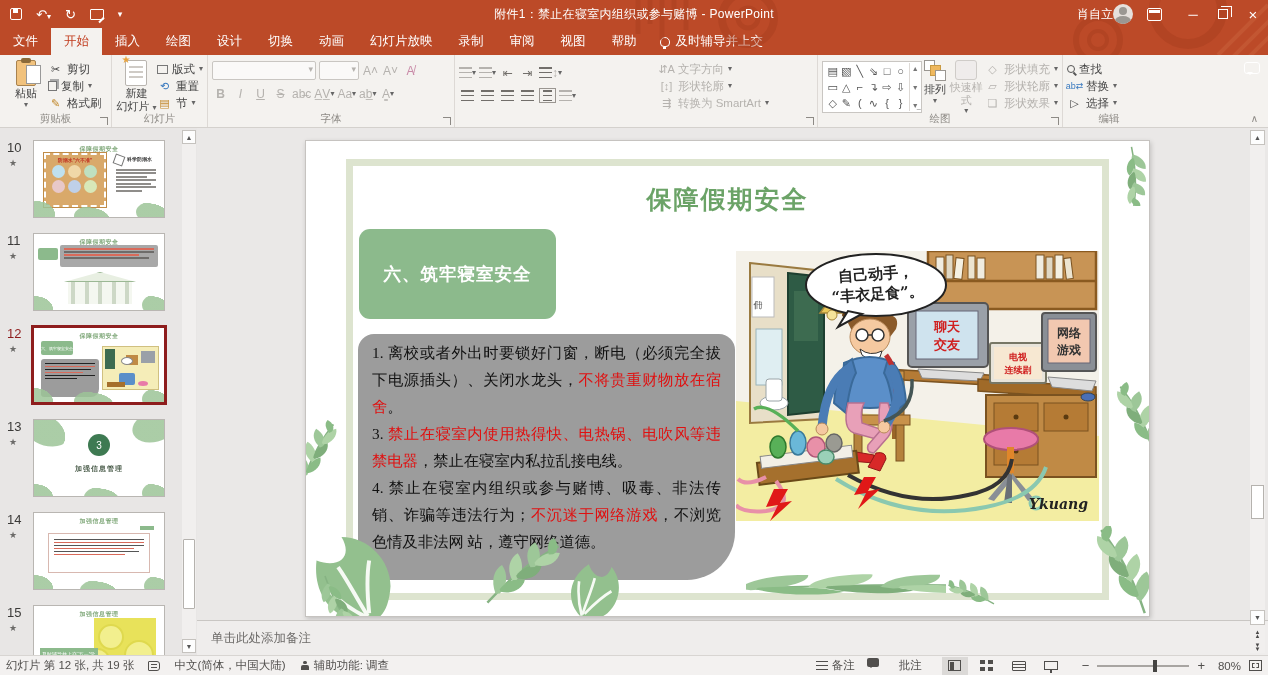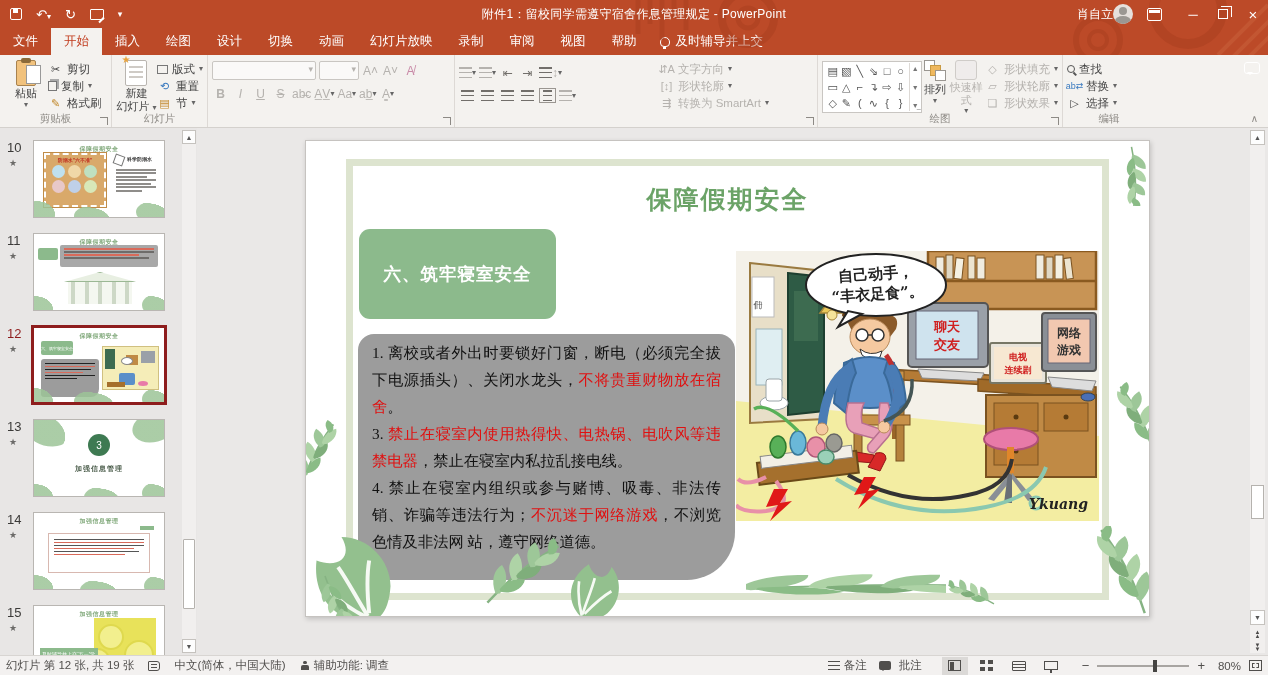--- a/index.html
+++ b/index.html
@@ -162,21 +162,21 @@
           <line x1="618" y1="60" x2="656" y2="22"></line>
       </g>
     </svg>
     <div class="qat">
       <span class="floppy"></span>
       <span class="g">↶<span style="font-size:8px">▾</span></span>
       <span class="g">↻</span>
       <span class="scrnicon"></span>
       <span class="g" style="font-size:9px">▾</span>
     </div>
-    <div class="tb-title">附件1：留校同学需遵守宿舍作息管理规定 - PowerPoint</div>
+    <div class="tb-title">附件1：禁止在寝室内组织或参与赌博 - PowerPoint</div>
     <div class="tb-right">
       <span class="tb-user">肖自立</span>
       <span class="avatar"></span>
       <span class="ribopt"></span>
       <span class="wbtn">─</span>
       <span class="wbtn">
           <span class="restore"></span>
         </span>
       <span class="wbtn" style="font-size:15px">×</span>
     </div>
@@ -267,20 +267,21 @@
         <span class="fbtn" style="font-weight:bold">B</span>
         <span class="fbtn" style="font-style:italic">I</span>
         <span class="fbtn" style="text-decoration:underline">U</span>
         <span class="fbtn" style="text-decoration:line-through">S</span>
         <span class="fbtn">ab̶c</span>
         <span class="fbtn">A̲V̲<span class="carat">▾</span></span>
         <span class="fbtn">Aa<span class="carat">▾</span></span>
         <span class="fbtn">ab̲<span class="carat">▾</span></span>
         <span class="fbtn">A̳<span class="carat">▾</span></span>
       </div>
+      <div class="glabel">字体</div>
       <span class="dlg"></span>
     </div>
 
     <div class="rgroup" style="width:363px">
       <div style="display:flex;flex-direction:column;gap:6px;padding-top:6px;width:200px">
         <div class="frow">
           <span class="fbtn">
               <span class="bars"></span>
               <span class="carat">▾</span>
             </span>
@@ -739,35 +740,38 @@
   </div>
 
   <div class="vscroll">
     <span class="vbtn" style="top:0">▲</span>
     <span class="vthumb"></span>
     <span class="vbtn" style="top:480px">▼</span>
     <span class="dblarr" style="top:498px">▲<i style="font-style:normal">▲</i></span>
     <span class="dblarr" style="top:511px">▼<i style="font-style:normal">▼</i></span>
   </div>
 
+  <div class="notesbar">
+    <span>单击此处添加备注</span>
+  </div>
 
   <div class="statusbar">
     <span>幻灯片 第 12 张, 共 19 张</span>
     <span class="book"></span>
     <span>中文(简体，中国大陆)</span>
     <span style="display:flex;align-items:center;gap:4px">
       <span class="acc"></span>
       <span>辅助功能: 调查</span>
     </span>
     <span class="sb-right">
       <span style="display:flex;align-items:center;gap:4px">
           <span class="sb-ic-notes"></span>
           <span>备注</span>
         </span>
-      <span style="display:flex;align-items:center;gap:8px">
+      <span style="display:flex;gap:20px">
           <span class="sb-ic-cmt"></span>
           <span>批注</span>
         </span>
       <span style="display:flex;gap:6px;margin-left:8px">
         <span class="viewbtn active">
             <span class="vn"></span>
           </span>
         <span class="viewbtn">
             <span class="vs"></span>
           </span>

